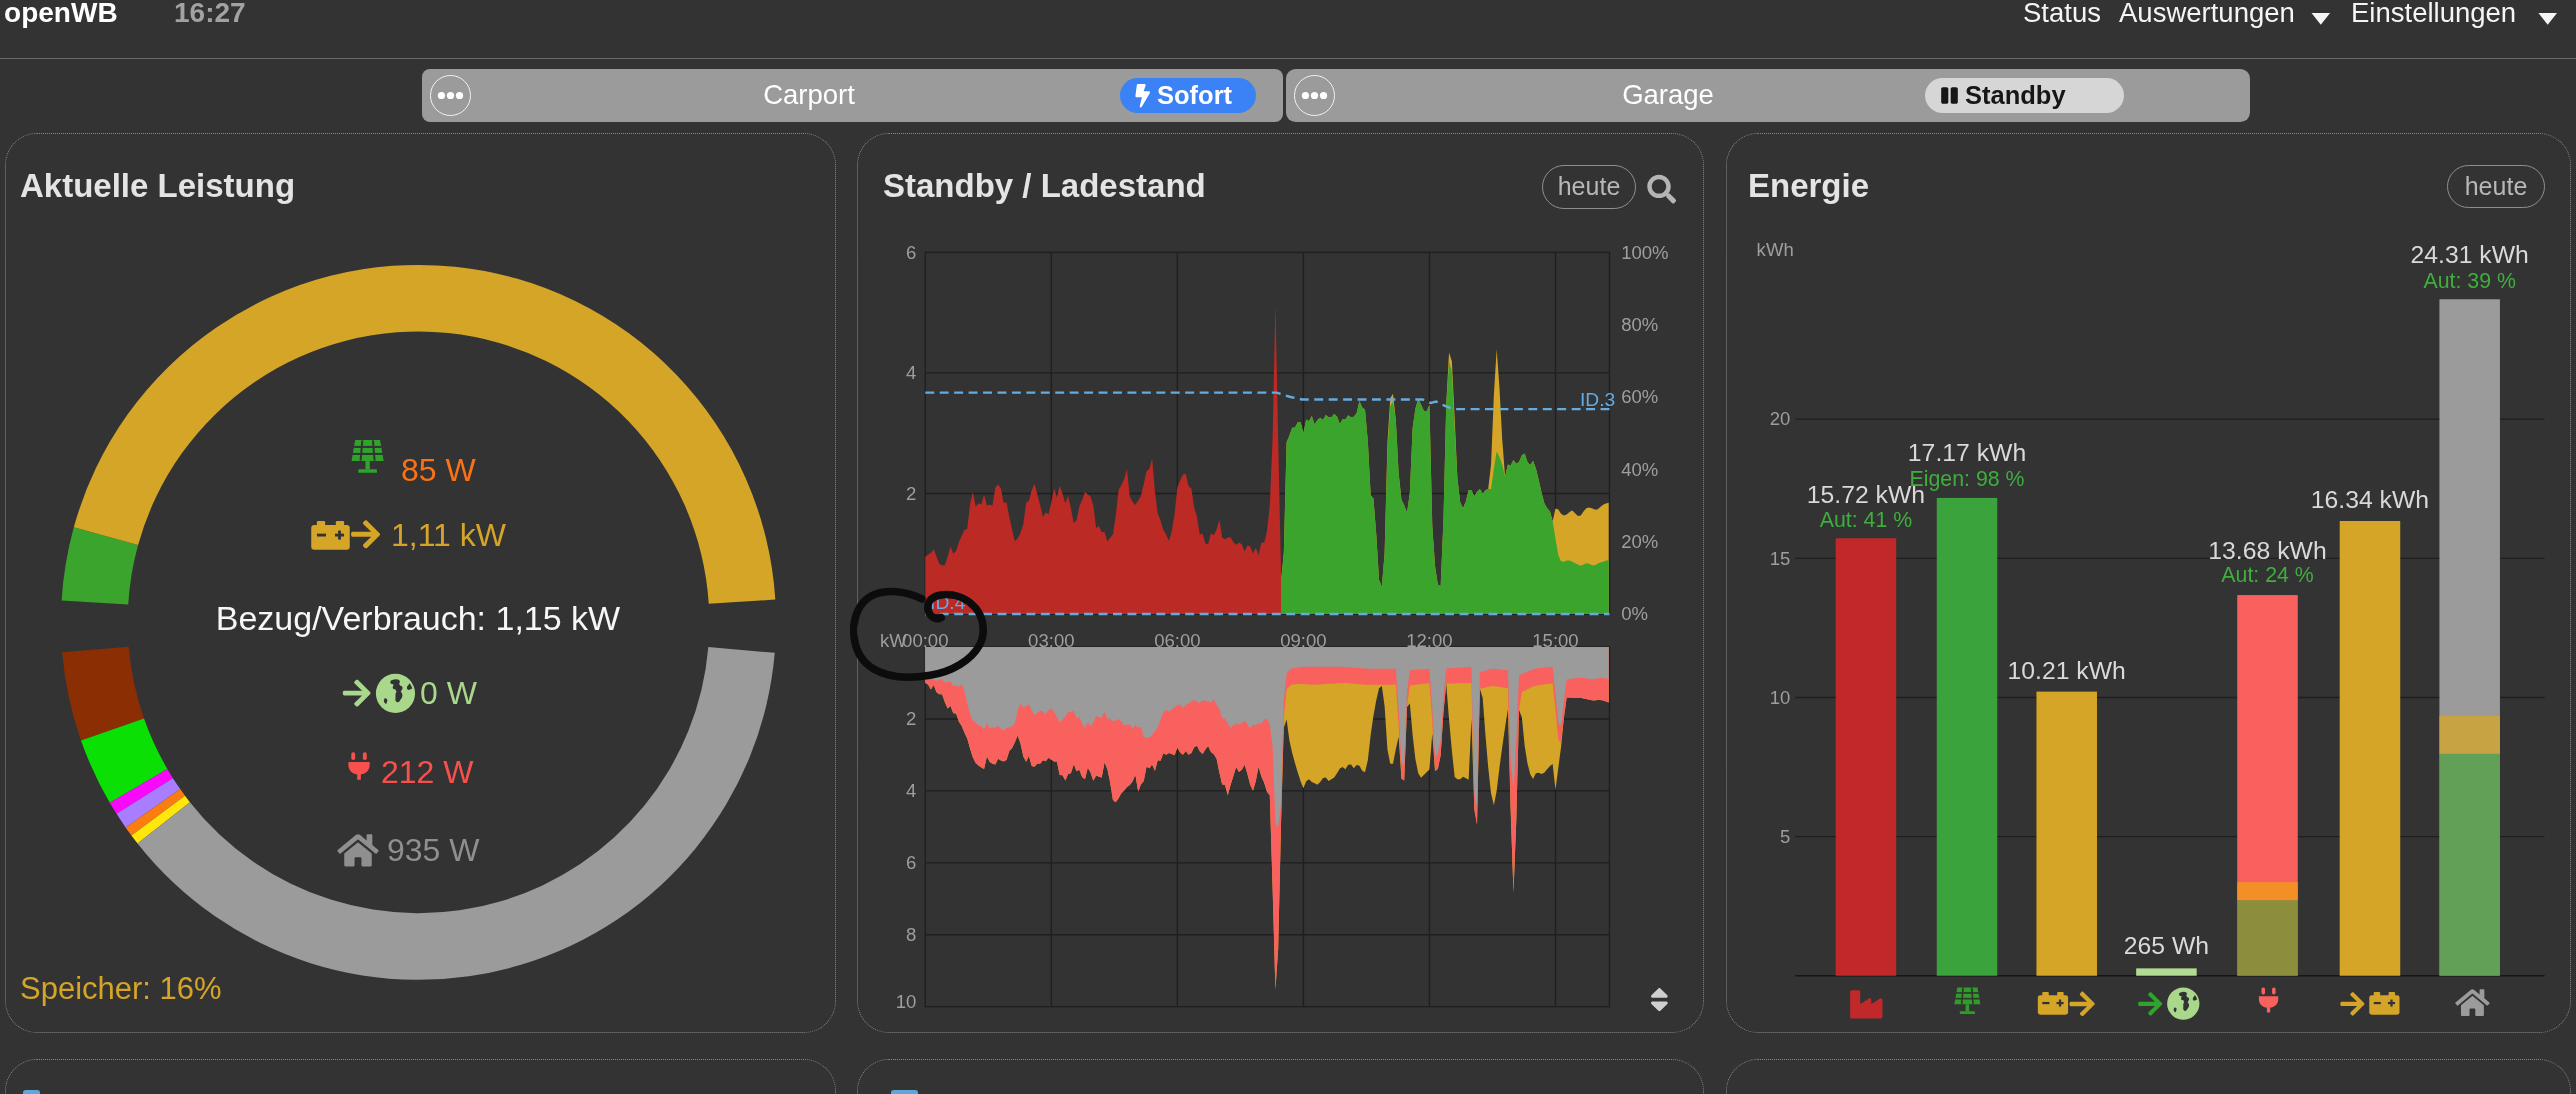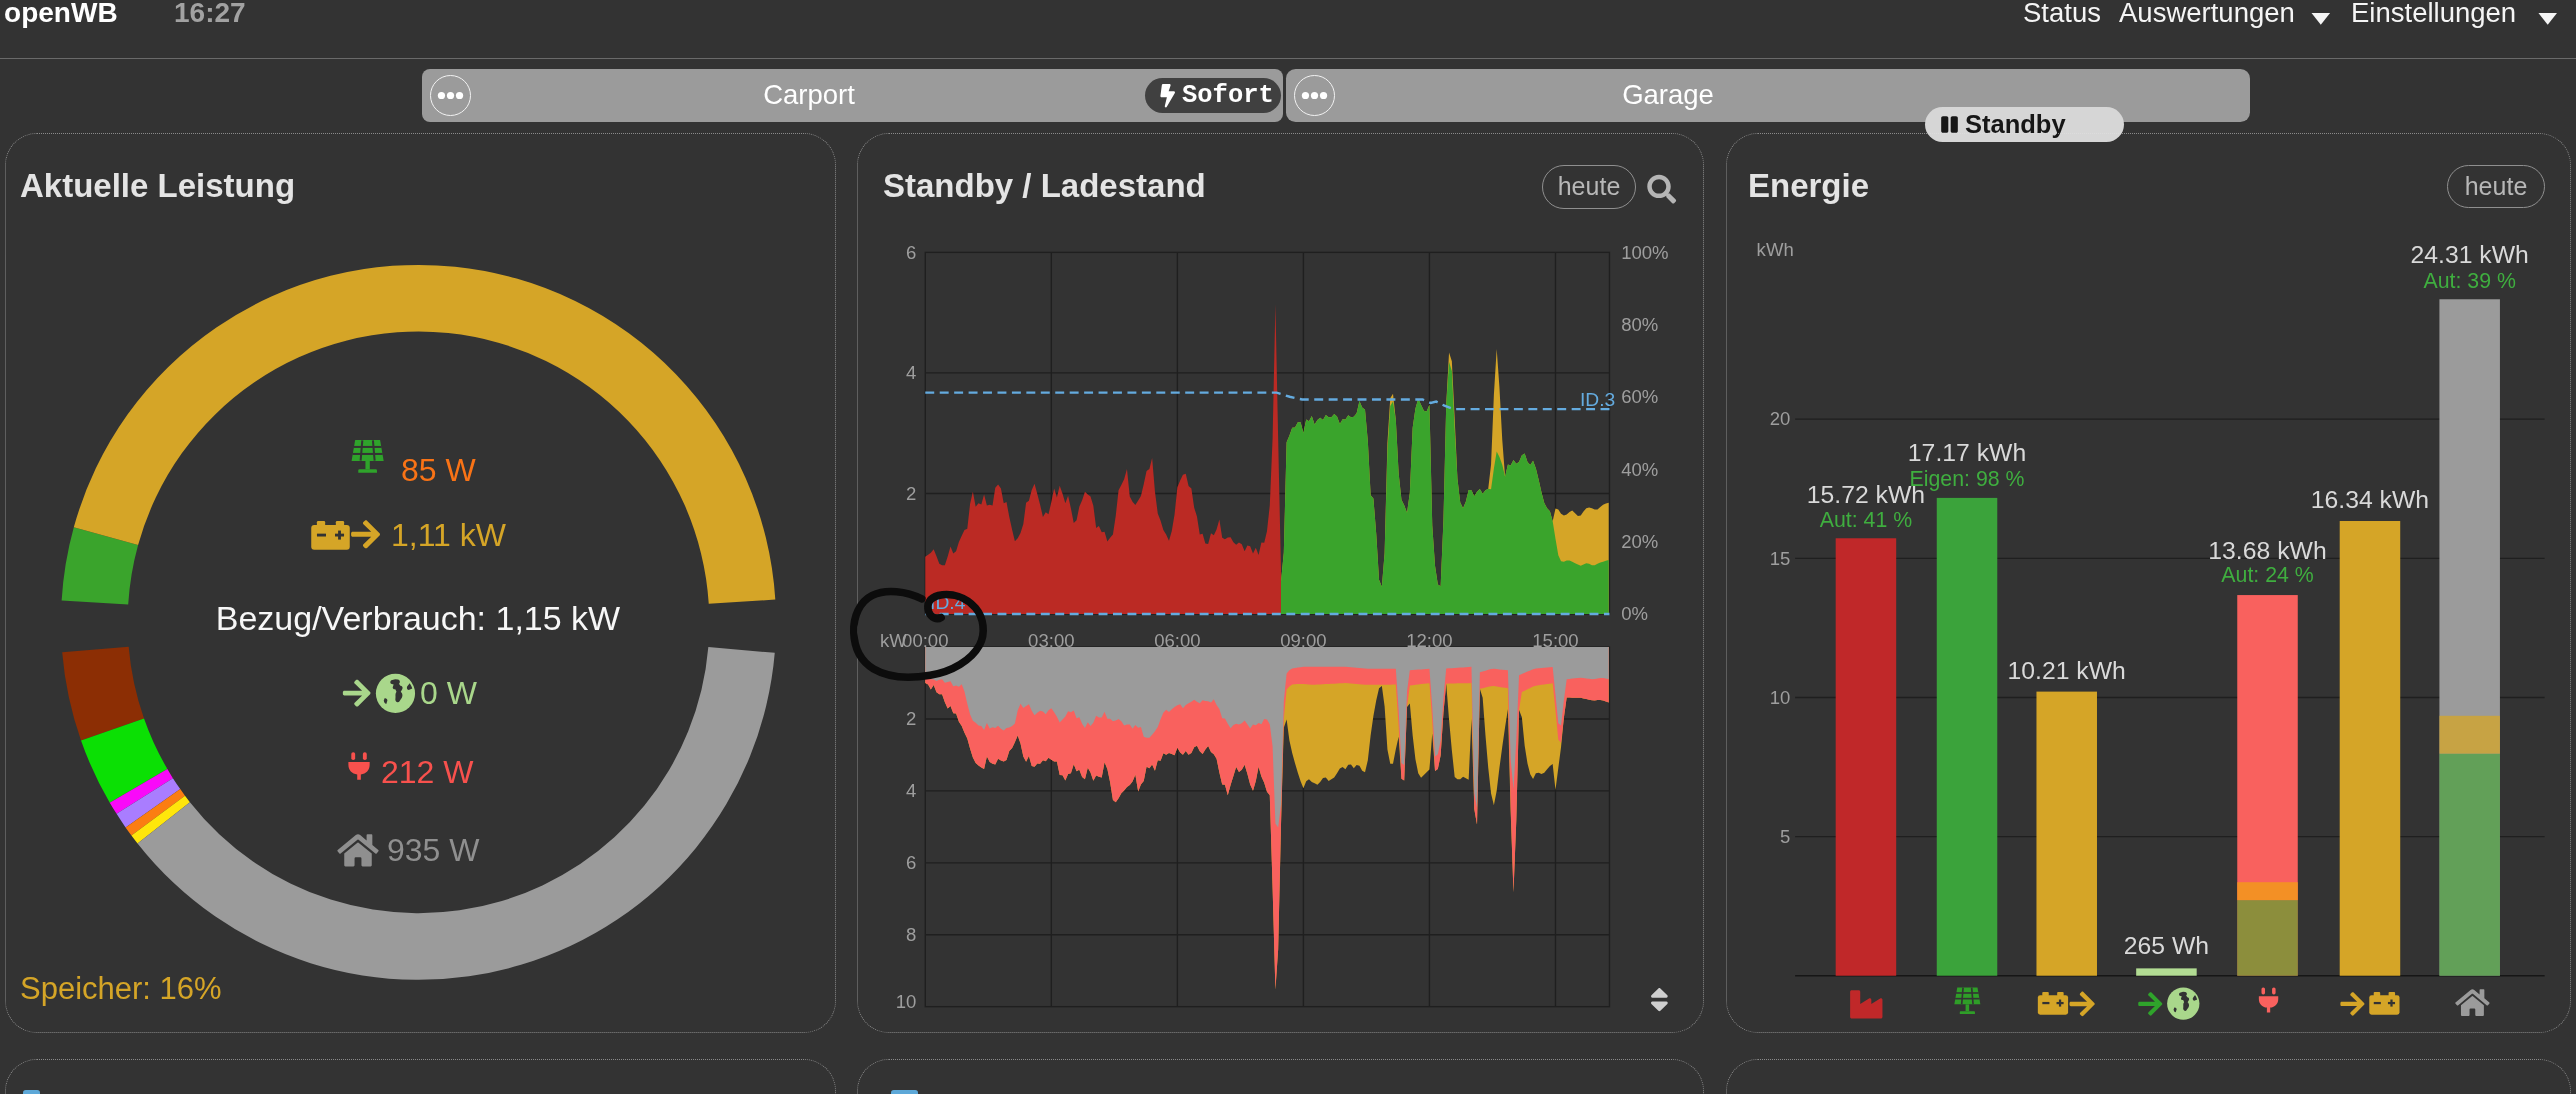--- a/index.html
+++ b/index.html
@@ -35,37 +35,37 @@
 
 <div class="cpbar" style="left:422px; width:861px;border-radius:8px;">
   <div class="dots" style="left:8.3px;"><svg width="39" height="39" viewBox="0 0 56 56">
         <g fill="#fff">
           <circle cx="15" cy="28" r="5.2"></circle>
           <circle cx="28" cy="28" r="5.2"></circle>
           <circle cx="41" cy="28" r="5.2"></circle>
         </g>
       </svg></div>
   <div class="cptxt" style="left:318px; width:138px; text-align:center;">Carport</div>
-  <div class="badge" style="left:723px; width:136px; background:#404040; color:#fff;font-family:Liberation Mono, monospace;">
+  <div class="badge" style="left:698px; width:136px; background:#3b82f6; color:#fff;">
     <svg class="abs" style="left:11px; top:6.2px;" width="23.4" height="23.4" viewBox="0 0 320 512">
         <path d="M296 160H180.6l42.6-129.8C227.2 15 215.7 0 200 0H56C44 0 33.8 8.9 32.2 20.8l-32 240C-1.7 275 9.5 288 24 288h118.7L96.6 482.5c-3.6 15.2 8 29.5 23.3 29.5 8.4 0 16.4-4.4 20.8-12l176-304c9.3-15.9-2.2-36-20.7-36z" fill="#fff"></path>
       </svg>
     <div class="abs" style="left:37px; top:3.4px;">Sofort</div>
   </div>
 </div>
 <div class="cpbar" style="left:1286px; width:964px;">
   <div class="dots" style="left:8.3px;"><svg width="39" height="39" viewBox="0 0 56 56">
         <g fill="#fff">
           <circle cx="15" cy="28" r="5.2"></circle>
           <circle cx="28" cy="28" r="5.2"></circle>
           <circle cx="41" cy="28" r="5.2"></circle>
         </g>
       </svg></div>
   <div class="cptxt" style="left:313px; width:138px; text-align:center;">Garage</div>
-  <div class="badge" style="left:639px; width:199px; background:#d6d6d6; color:#161616;margin-top:29px;">
+  <div class="badge" style="left:639px; width:199px; background:#d6d6d6; color:#161616;">
     <svg class="abs" style="left:15px; top:7.6px;" width="19" height="19" viewBox="0 0 448 512">
         <path d="M144 479H48c-26.5 0-48-21.5-48-48V79c0-26.5 21.5-48 48-48h96c26.5 0 48 21.5 48 48v352c0 26.5-21.5 48-48 48zm304-48V79c0-26.5-21.5-48-48-48h-96c-26.5 0-48 21.5-48 48v352c0 26.5 21.5 48 48 48h96c26.5 0 48-21.5 48-48z" fill="#161616"></path>
       </svg>
     <div class="abs" style="left:40px; top:3.4px;">Standby</div>
   </div>
 </div>
 
 <div class="card" style="left:4.8px; top:133px; width:831px; height:900px;"></div>
 <div class="card" style="left:857px; top:133px; width:847px; height:900px;"></div>
 <div class="card" style="left:1726px; top:133px; width:845px; height:900px;"></div>

